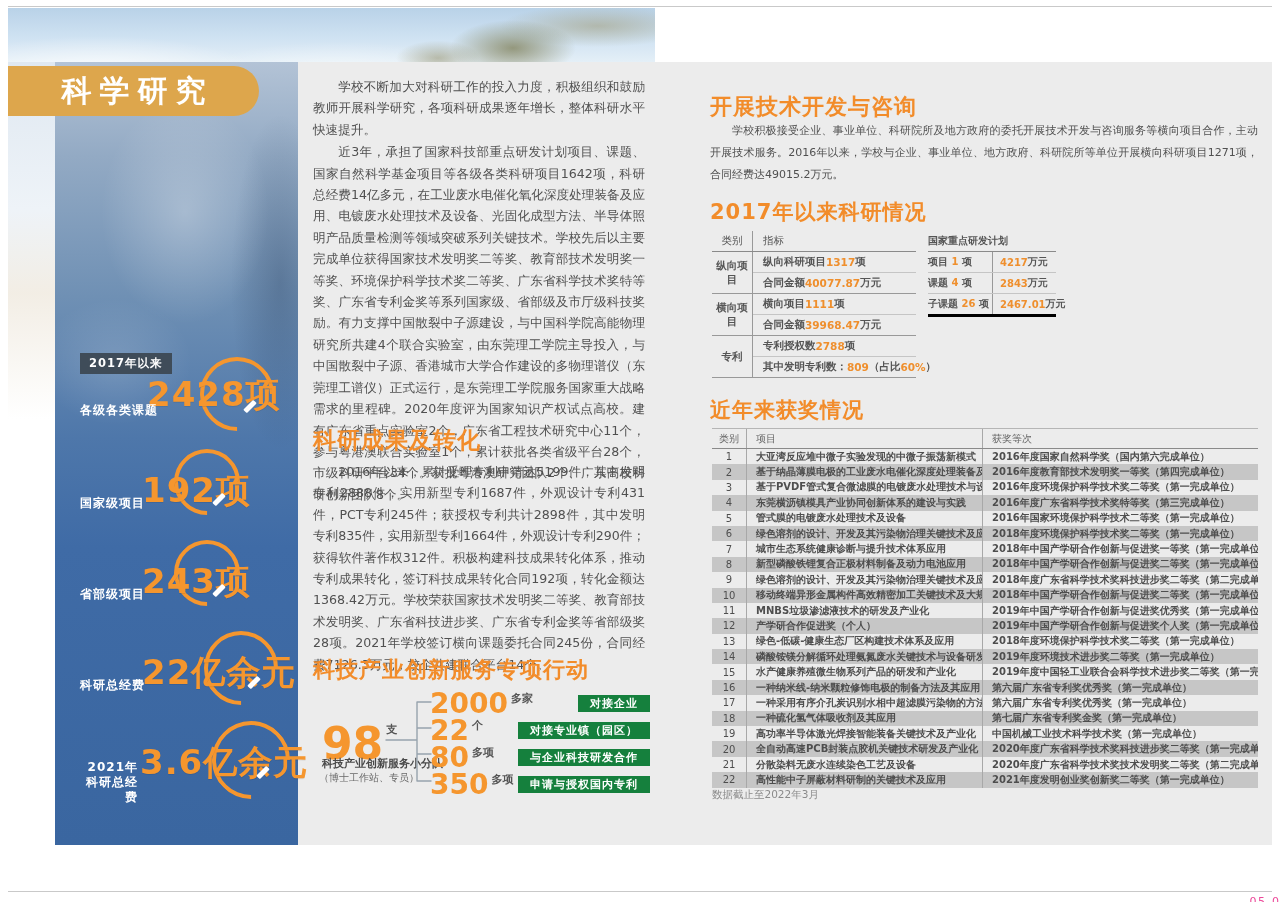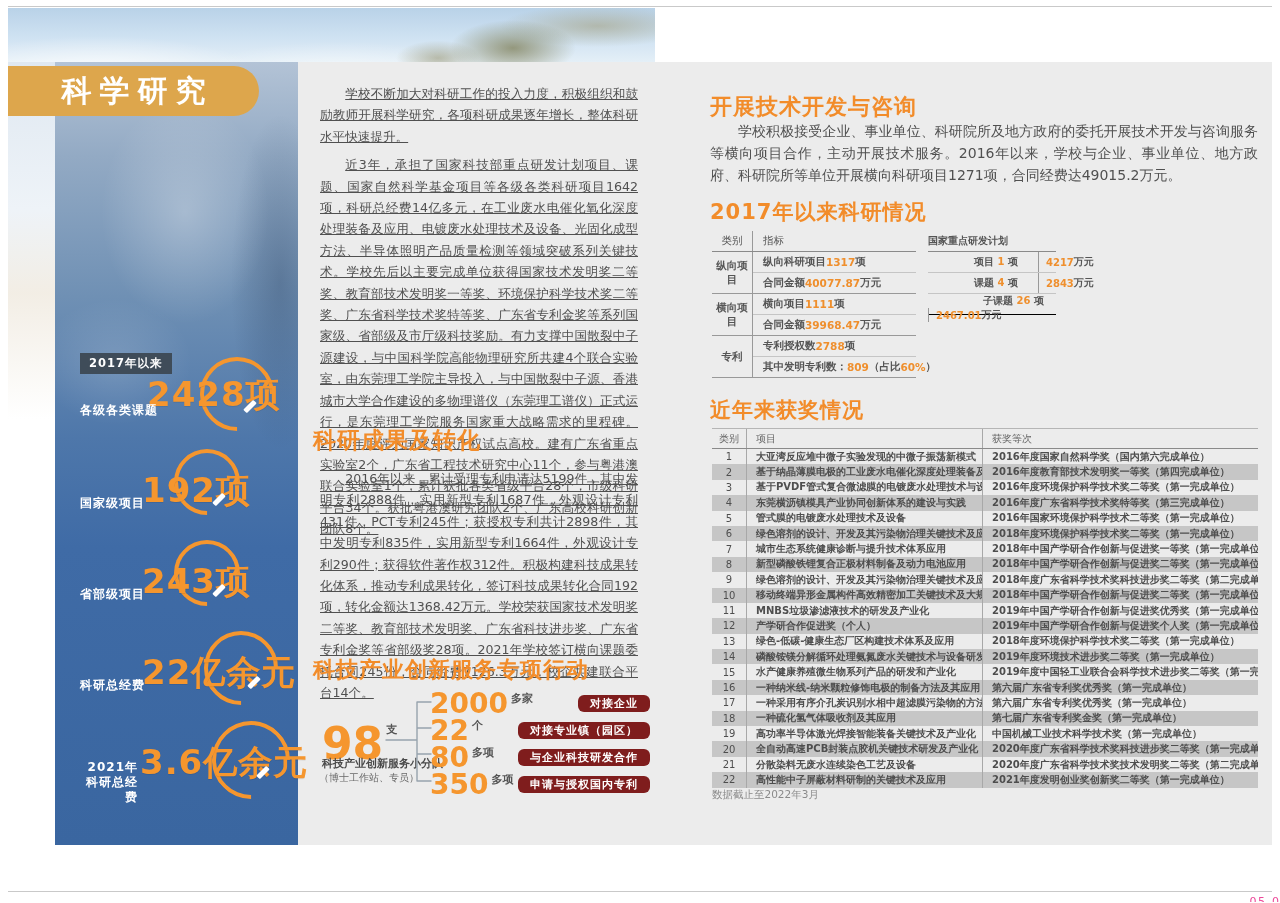--- a/index.html
+++ b/index.html
@@ -37,60 +37,60 @@
   .stat-label{position:absolute;color:#fff;font-size:12px;font-weight:bold;letter-spacing:1px;
     white-space:pre-line;line-height:15px;margin-top:17px;}
   .stat-num{position:absolute;color:#f5962e;font-weight:bold;letter-spacing:1px;white-space:nowrap;
     text-shadow:0 1px 0 rgba(0,0,0,.08);}
   .arc{position:absolute;border-radius:50%;border:4px solid #f5962e;border-bottom-color:transparent;
     transform:rotate(-45deg);}
   .dash{position:absolute;width:14px;height:5px;background:#fff;transform:rotate(-45deg);border-radius:1px;}
 
   
   .col-left{position:absolute;left:313px;width:332px;color:#505050;font-size:12.6px;line-height:21.4px;}
-  p.body{margin:7px;text-indent:2em;text-align:justify;text-decoration:underline;}
+  p.body{margin:0;text-indent:2em;text-align:justify;}
   .h-orange{position:absolute;color:#f28c2a;font-weight:bold;letter-spacing:1px;margin:0;}
 
   
   .info{position:absolute;left:318px;top:690px;width:332px;height:118px;}
   .big98{position:absolute;left:4px;top:18px;color:#f5962e;font-size:44px;font-weight:bold;line-height:44px;}
   .big98 .u{font-size:11px;color:#555;font-weight:bold;vertical-align:26px;margin-left:3px;}
   .team-label{position:absolute;left:4px;top:66px;font-size:11px;font-weight:bold;color:#4a4a4a;}
   .team-sub{position:absolute;left:1px;top:81px;font-size:10px;color:#6a6a6a;}
   .info-rows{position:absolute;left:112px;top:0;width:220px;}
   .info-row{display:flex;align-items:center;height:27px;}
   .info-num{color:#f5962e;font-weight:bold;font-size:28px;line-height:27px;}
   .info-unit{font-size:11px;color:#555;font-weight:bold;margin:-10px 0 0 3px;}
-  .info-tag{margin-left:auto;background:#7f1d1d;color:#fff;font-size:11px;font-weight:bold;
-    height:17px;display:flex;align-items:center;padding:0 12px;letter-spacing:1px;border-radius:6px;}
+  .info-tag{margin-left:auto;background:#15803d;color:#fff;font-size:11px;font-weight:bold;
+    height:17px;display:flex;align-items:center;padding:0 12px;letter-spacing:1px;}
   .bracket{position:absolute;left:66px;top:2px;}
 
   
   .col-right-p{position:absolute;left:710px;top:120px;width:548px;color:#505050;
-    font-size:14px;line-height:22px;margin:0;text-indent:2em;text-align:justify;}
+    font-size:11px;line-height:22px;margin:0;text-indent:2em;text-align:justify;}
 
   
   .rtable{position:absolute;left:712px;top:231px;width:204px;font-size:10.5px;color:#555;}
   .rt-head{display:flex;height:20px;align-items:center;border-bottom:1px solid #8a8a8a;}
   .rt-head .lc{width:40px;text-align:center;flex:none;border-right:1px solid #999;align-self:stretch;
     display:flex;align-items:center;justify-content:center;}
   .rt-head .rc{padding-left:10px;}
   .rt-group{display:flex;border-bottom:1px solid #999;}
   .rt-glabel{width:40px;flex:none;display:flex;align-items:center;justify-content:center;
     border-right:1px solid #999;font-weight:bold;text-align:center;}
   .rt-rows{flex:1;min-width:0;}
   .rt-row{height:20px;display:flex;align-items:center;padding-left:10px;font-weight:bold;white-space:nowrap;}
   .rt-row + .rt-row{border-top:1px solid #c5c5c5;}
   .hl{color:#ef8f2d;}
 
   .ntable{position:absolute;left:928px;top:231px;width:128px;font-size:10px;color:#555;}
   .nt-head{height:20px;line-height:20px;border-bottom:1px solid #8a8a8a;font-weight:bold;}
   .nt-row{display:flex;height:20px;align-items:center;border-bottom:1px solid #c5c5c5;font-weight:bold;white-space:nowrap;}
-  .nt-row:last-child{border-bottom:1px solid #000000;flex-direction:column;}
-  .nt-l{width:64px;flex:none;margin-left:46px;}
+  .nt-row:last-child{border-bottom:3px solid #000000;}
+  .nt-l{width:64px;flex:none;}
   .nt-r{flex:1;border-left:1px solid #999;padding-left:7px;align-self:stretch;display:flex;align-items:center;}
 
   
   .awards{position:absolute;left:712px;top:428px;width:546px;font-size:10px;color:#4e4e4e;}
   .ahead{display:flex;height:19px;align-items:center;color:#666;border-top:1px solid #b5b5b5;
     border-bottom:1px solid #8a8a8a;}
   .arow{display:flex;height:15.4px;align-items:center;white-space:nowrap;}
   .arow.shade{background:#c6c6c6;}
   .c-no{width:34px;flex:none;border-right:1px solid #a8a8a8;align-self:stretch;
     display:flex;align-items:center;justify-content:center;}

